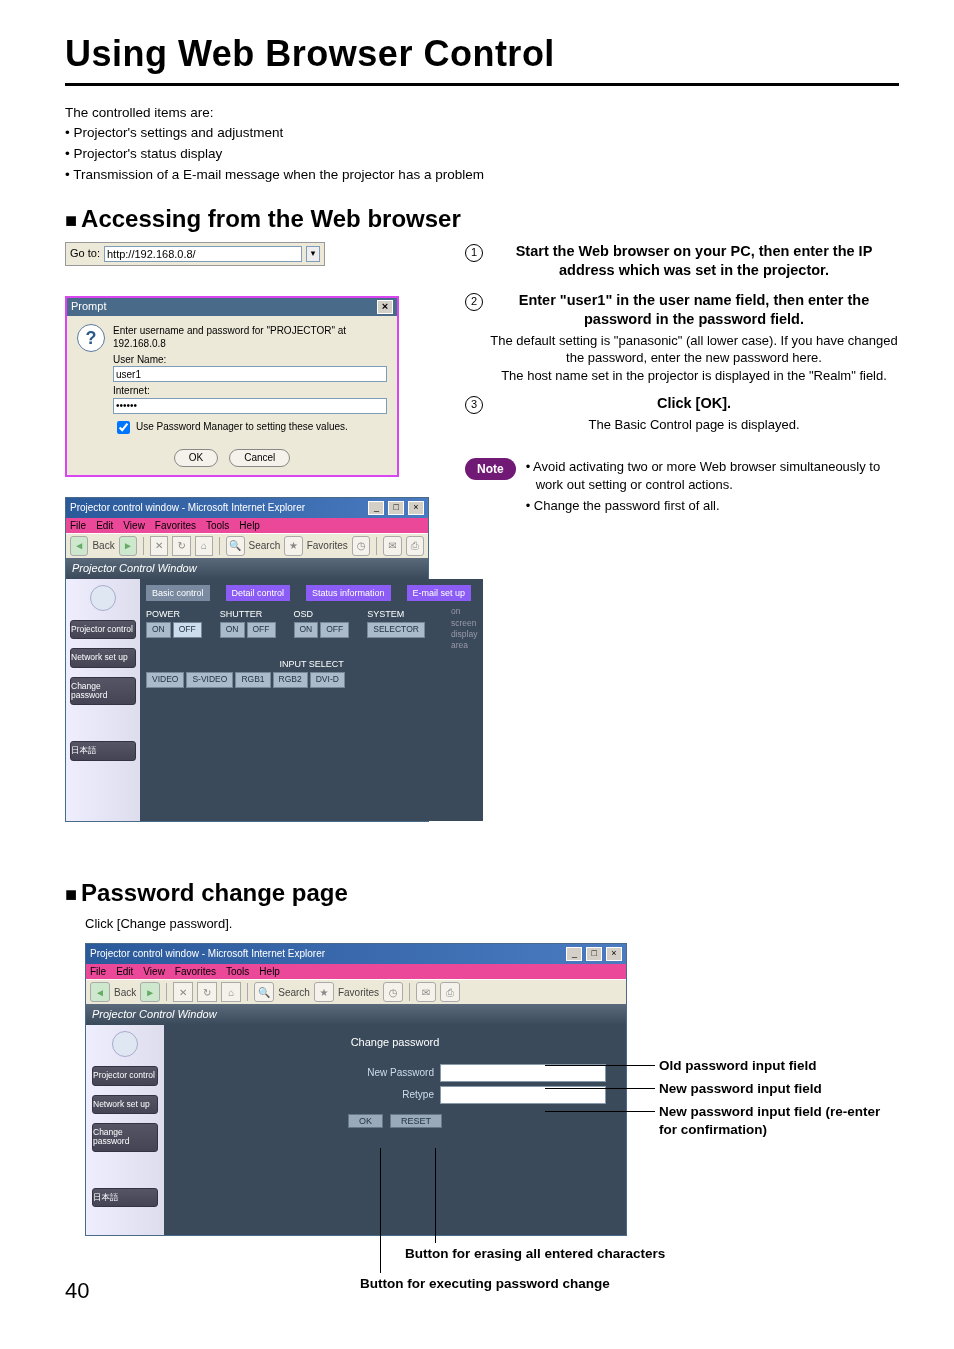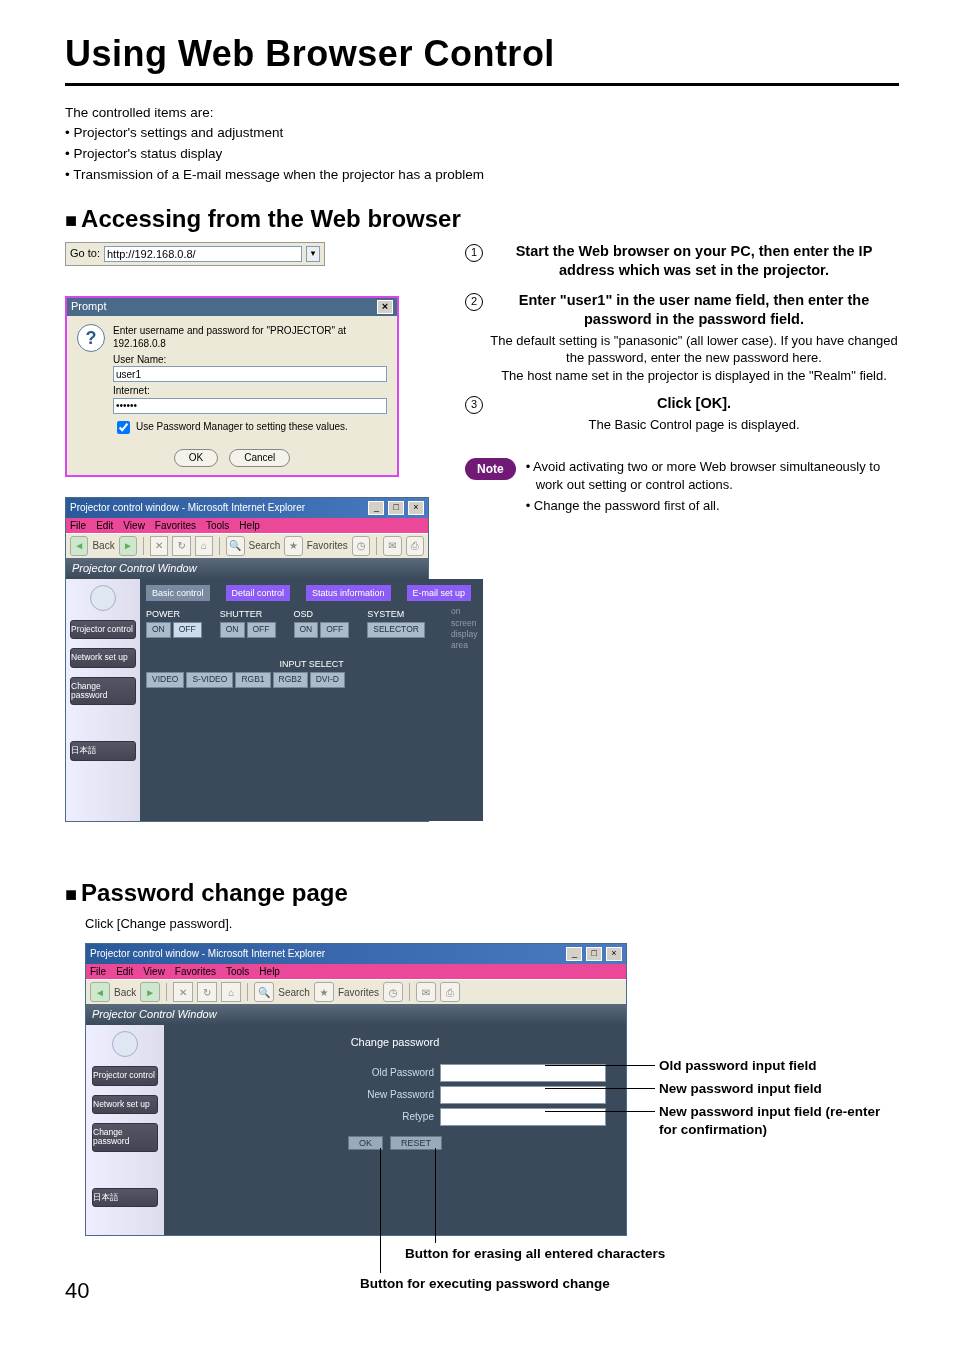--- a/index.html
+++ b/index.html
@@ -438,24 +438,20 @@
           <div class="side-icon"></div>
           <div class="side-btn">Projector control</div>
           <div class="side-btn">Network set up</div>
           <div class="side-btn">Change password</div>
           <div style="height:18px"></div>
           <div class="side-btn">日本語</div>
         </div>
         <div class="cp-main">
           <div class="cp-title">Change password</div>
           <div class="cp-row">
-            <label>Old Password</label>
-            <input type="password" style="">
-          </div>
-          <div class="cp-row">
             <label>New Password</label>
             <input type="password" style="">
           </div>
           <div class="cp-row">
             <label>Retype</label>
             <input type="password" style="">
           </div>
           <div class="cp-btns">
             <button>OK</button>
             <button>RESET</button>

